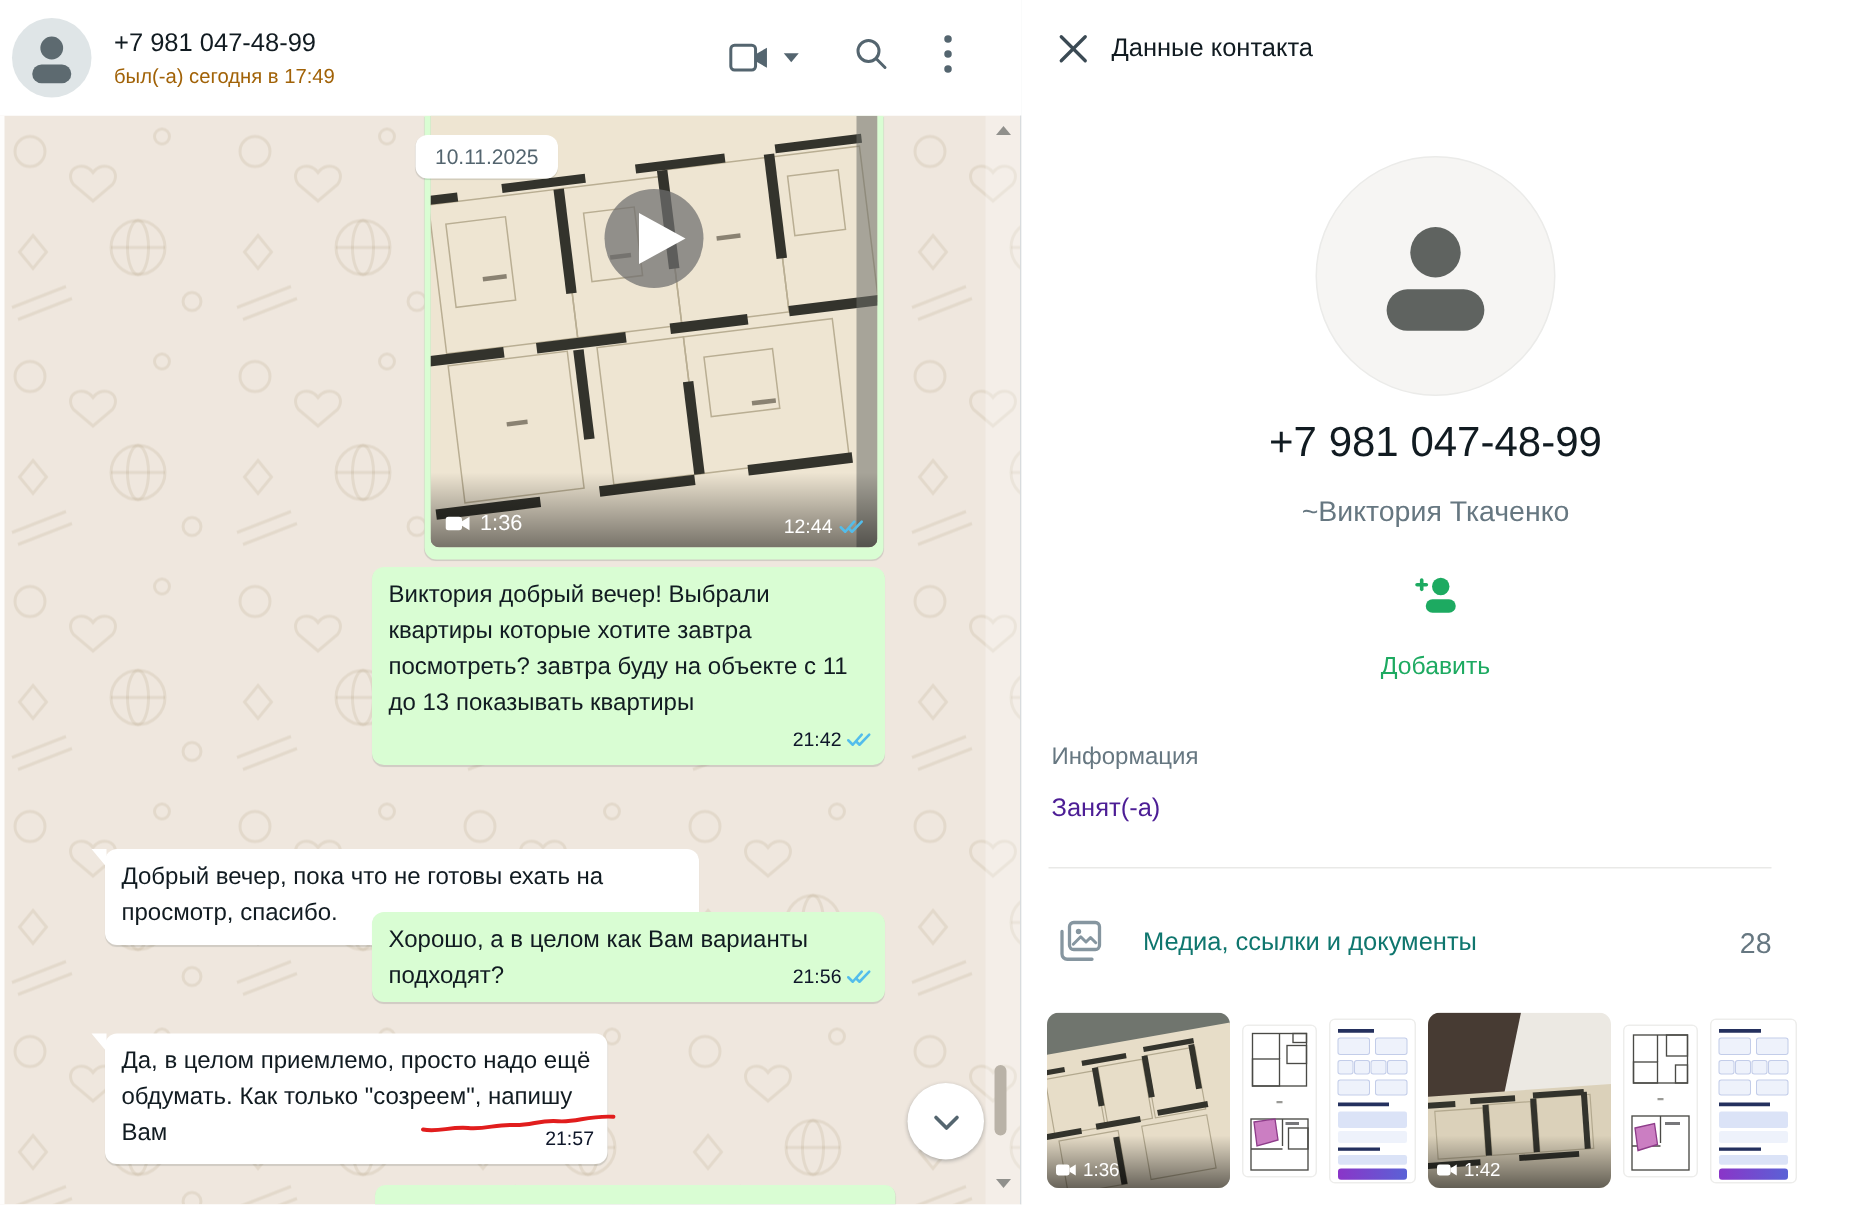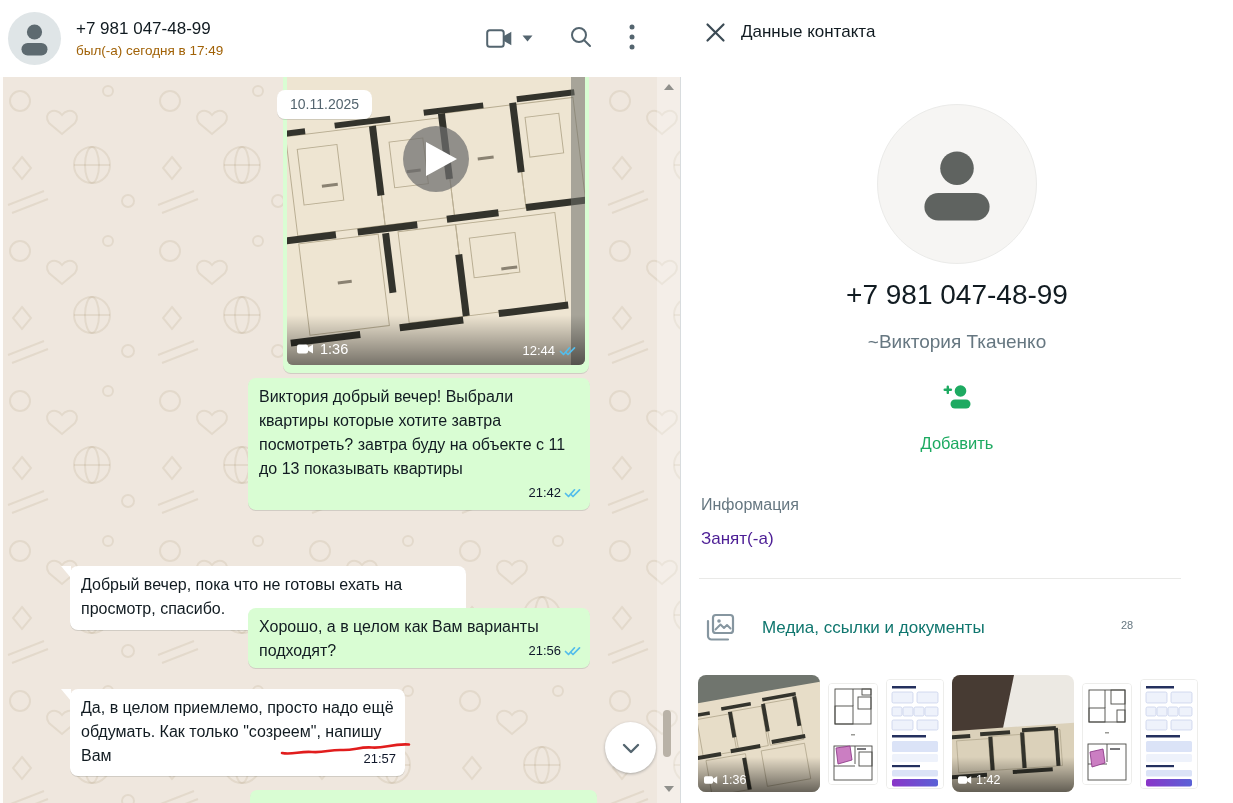--- a/index.html
+++ b/index.html
@@ -74,21 +74,21 @@
   .add-wrap { position:absolute; left:0; top:383px; width:552px; text-align:center; cursor:pointer; }
   .add-label { display:block; margin-top:20px; font-size:16.5px; color:#1daa61; }
 
   .info-label { position:absolute; left:20px; top:496px; font-size:16px; color:#667781; }
   .about-text { position:absolute; left:20px; top:529px; font-size:17px; color:#4c1d95; }
   .hdiv { position:absolute; left:18px; top:578px; width:482px; height:1px; background:#e9e9e7; }
 
   .media-head { position:absolute; left:0; top:608px; width:552px; height:40px; cursor:pointer; }
   .media-icon { position:absolute; left:22px; top:4px; }
   .media-label { position:absolute; left:81px; top:10px; font-size:17px; color:#0f766e; }
-  .media-count { position:absolute; left:440px; top:11px; width:60px; text-align:left; font-size:11px; color:#667781; }
+  .media-count { position:absolute; left:440px; top:11px; width:60px; text-align:right; font-size:19px; color:#667781; }
 
   .media-strip { position:absolute; left:17px; top:675px; height:117px; display:flex; align-items:center; gap:8px; }
   .thumb { position:relative; overflow:hidden; cursor:pointer; flex:0 0 auto; }
   .thumb.video { width:122px; height:117px; border-radius:8px; }
   .thumb.plan { width:50px; height:102px; border-radius:4px; border:1px solid #ededeb; background:#fff; }
   .thumb.doc { width:58px; height:110px; border-radius:4px; border:1px solid #ededeb; background:#fff; }
   .thumb-dur { position:absolute; left:6px; bottom:5px; display:flex; align-items:center; gap:4px; color:#fff; font-size:12.5px; }
 </style>
 </head>
 <body>

